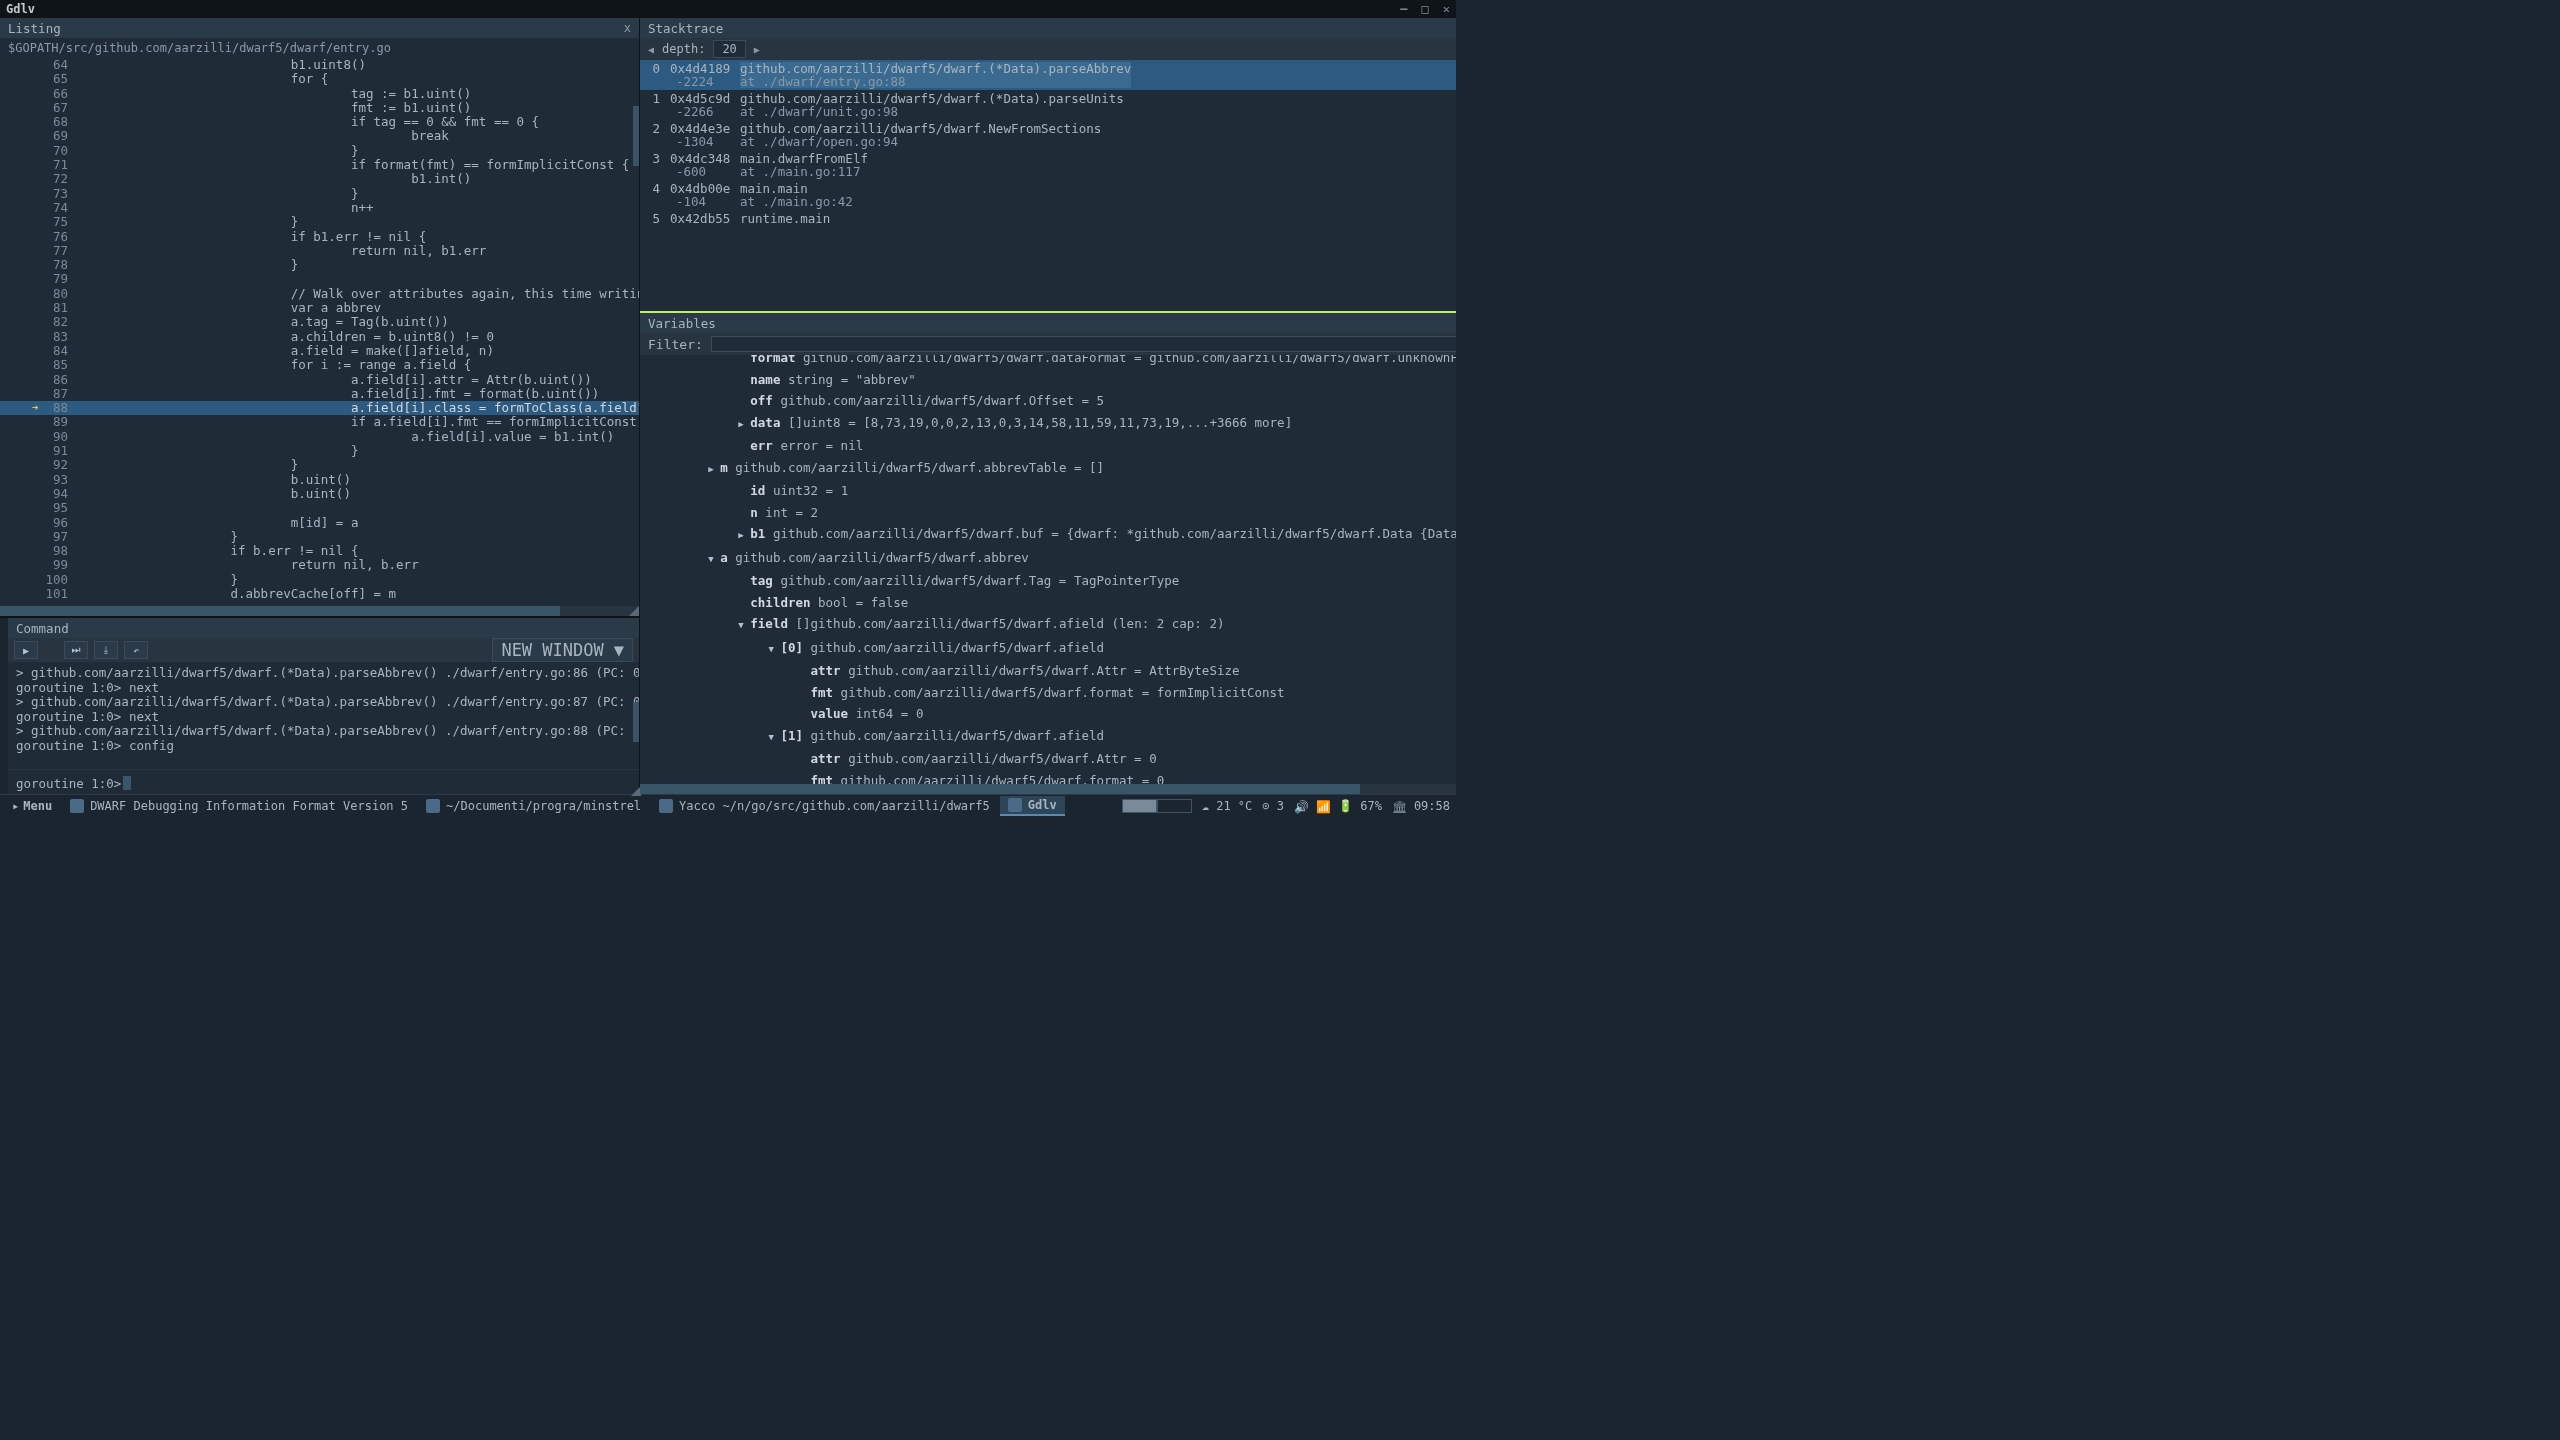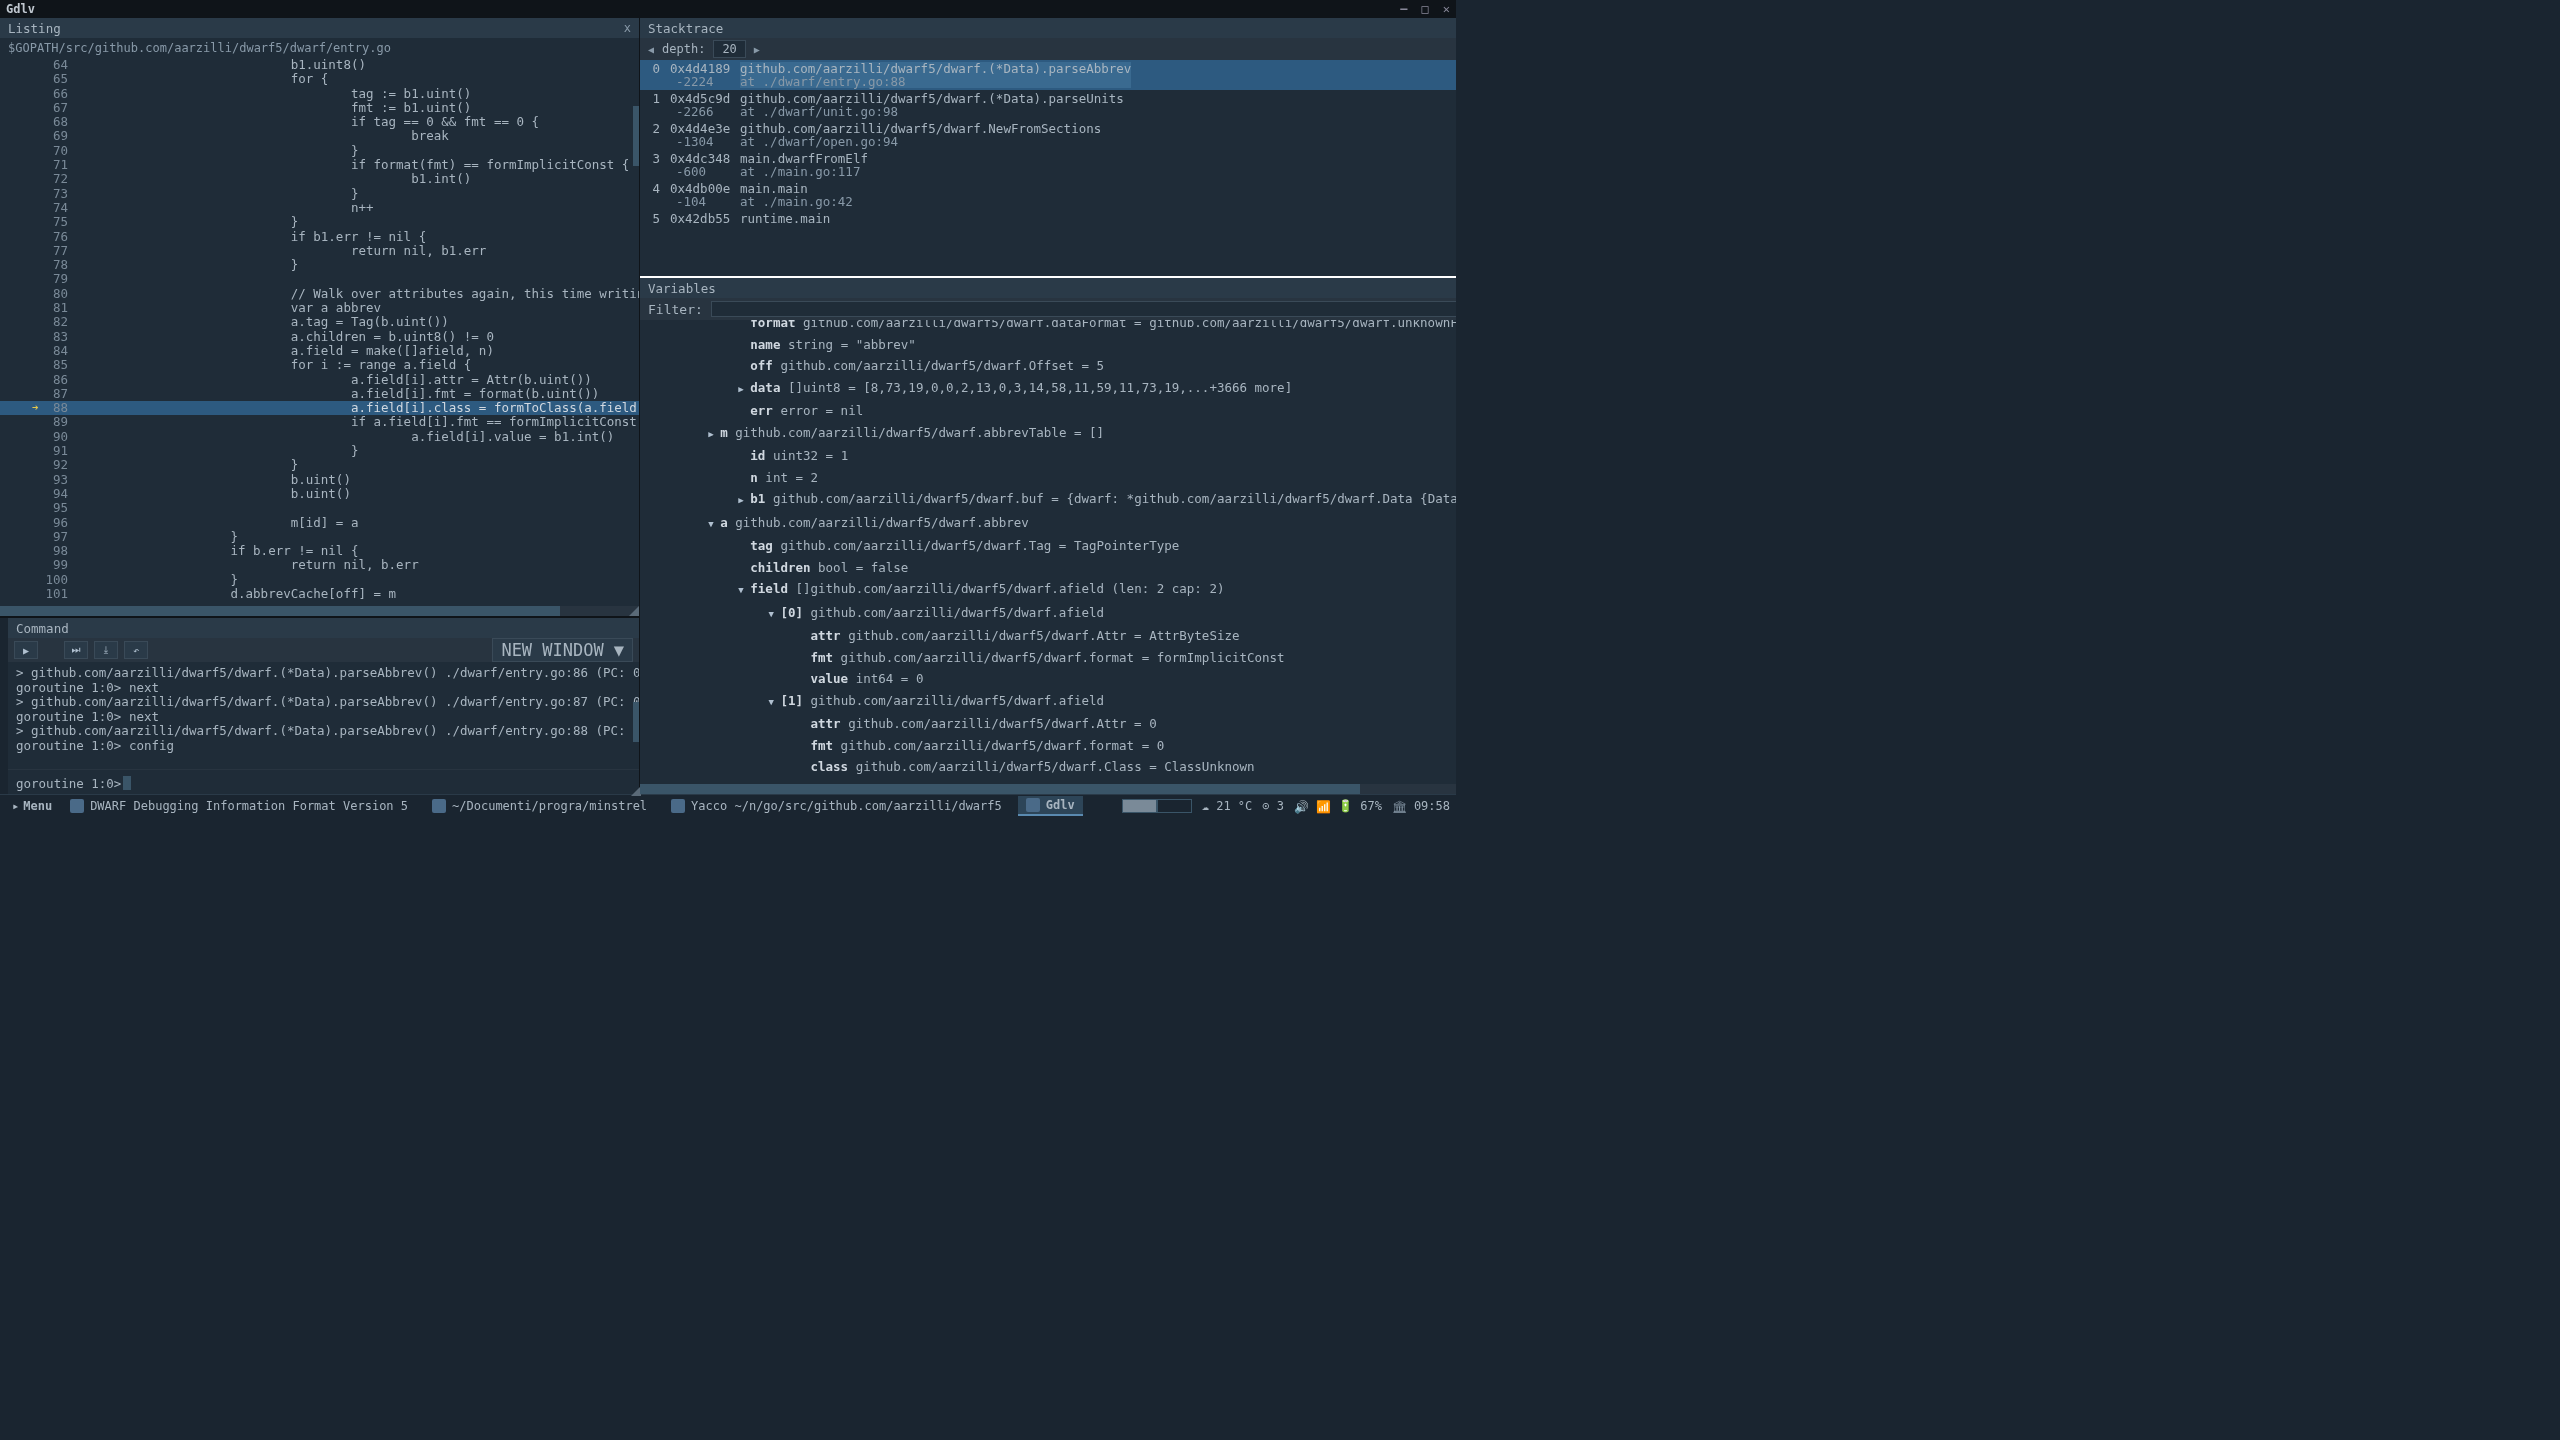--- a/index.html
+++ b/index.html
@@ -99,21 +99,21 @@
 .command-output .line { white-space: pre; color: #a8b5c0; }
 .command-input-row {
   background: #1f2c38;
   padding: 6px 8px 3px;
   display: flex;
   position: relative;
   border-top: 1px solid #283440;
 }
 .command-input-row .prompt { color: #a8b5c0; }
 .command-input-row .caret-box { width: 8px; height: 14px; background: #3a5568; margin-left: 2px; }
-.stacktrace-panel { height: 260px; display: flex; flex-direction: column; border-bottom: 2px solid #ffffff; }
+.stacktrace-panel { height: 295px; display: flex; flex-direction: column; border-bottom: 2px solid #bef264; }
 .depth-row { background: #283440; height: 22px; display: flex; align-items: center; padding: 0 8px; gap: 8px; font-size: 12px; }
 .depth-arrow { color: #8899a8; cursor: pointer; font-size: 10px; }
 .depth-box { background: #1f2c38; border: 1px solid #3a4a58; padding: 1px 8px; color: #a8b5c0; }
 .stack-body { flex: 1; background: #1f2c38; overflow: hidden; position: relative; font-size: 12.5px; line-height: 13px; }
 .stack-frame { display: flex; padding: 2px 8px; gap: 10px; }
 .stack-frame.selected { background: #2d5a80; }
 .stack-frame.selected .sf-func { background: #3a6a90; }
 .sf-idx { width: 12px; text-align: right; color: #a8b5c0; }
 .sf-addr { width: 60px; color: #a8b5c0; }
 .sf-addr .offset { display: block; color: #8899a8; padding-left: 6px; }
@@ -336,21 +336,21 @@
       </div>
     </div>
   </div>
 </div>
 
 <div class="taskbar">
   <div class="menu-btn">
     <span>▸</span>
     <span>Menu</span>
   </div>
-  <div id="taskbar-items" style="display:flex;gap:8px;">
+  <div id="taskbar-items" style="display:flex;gap:2px;">
       <div class="task-item">
         <span class="task-icon"></span>
         <span>DWARF Debugging Information Format Version 5</span>
       </div>
       <div class="task-item">
         <span class="task-icon"></span>
         <span>~/Documenti/progra/minstrel</span>
       </div>
       <div class="task-item">
         <span class="task-icon"></span>

